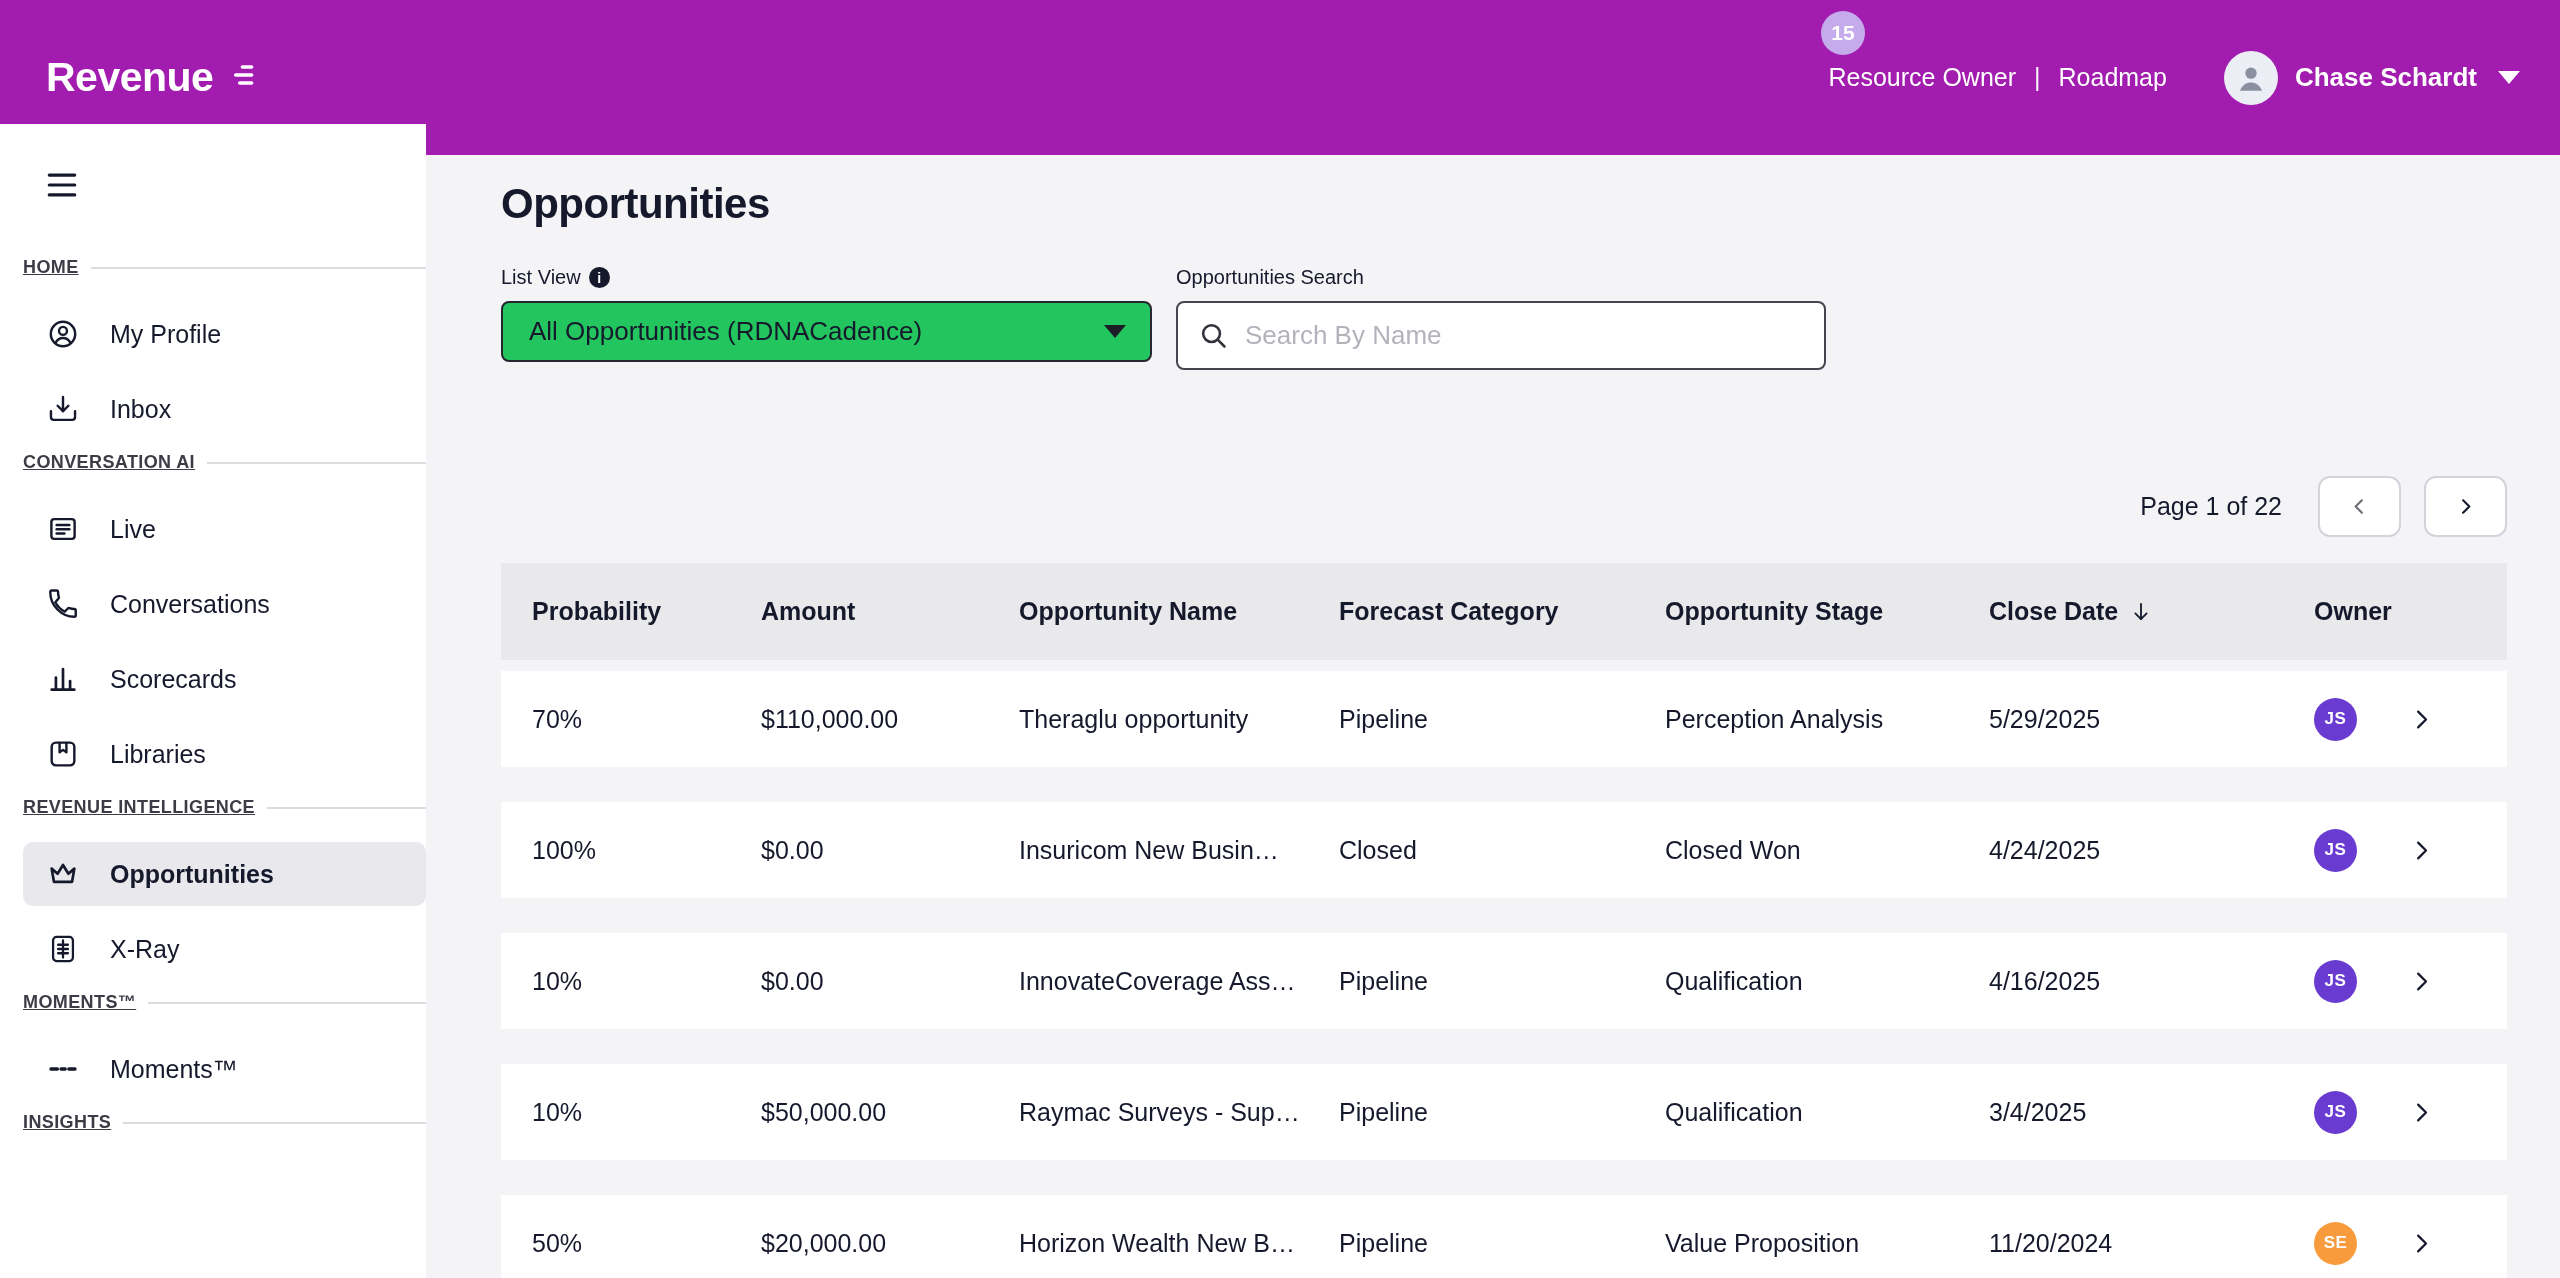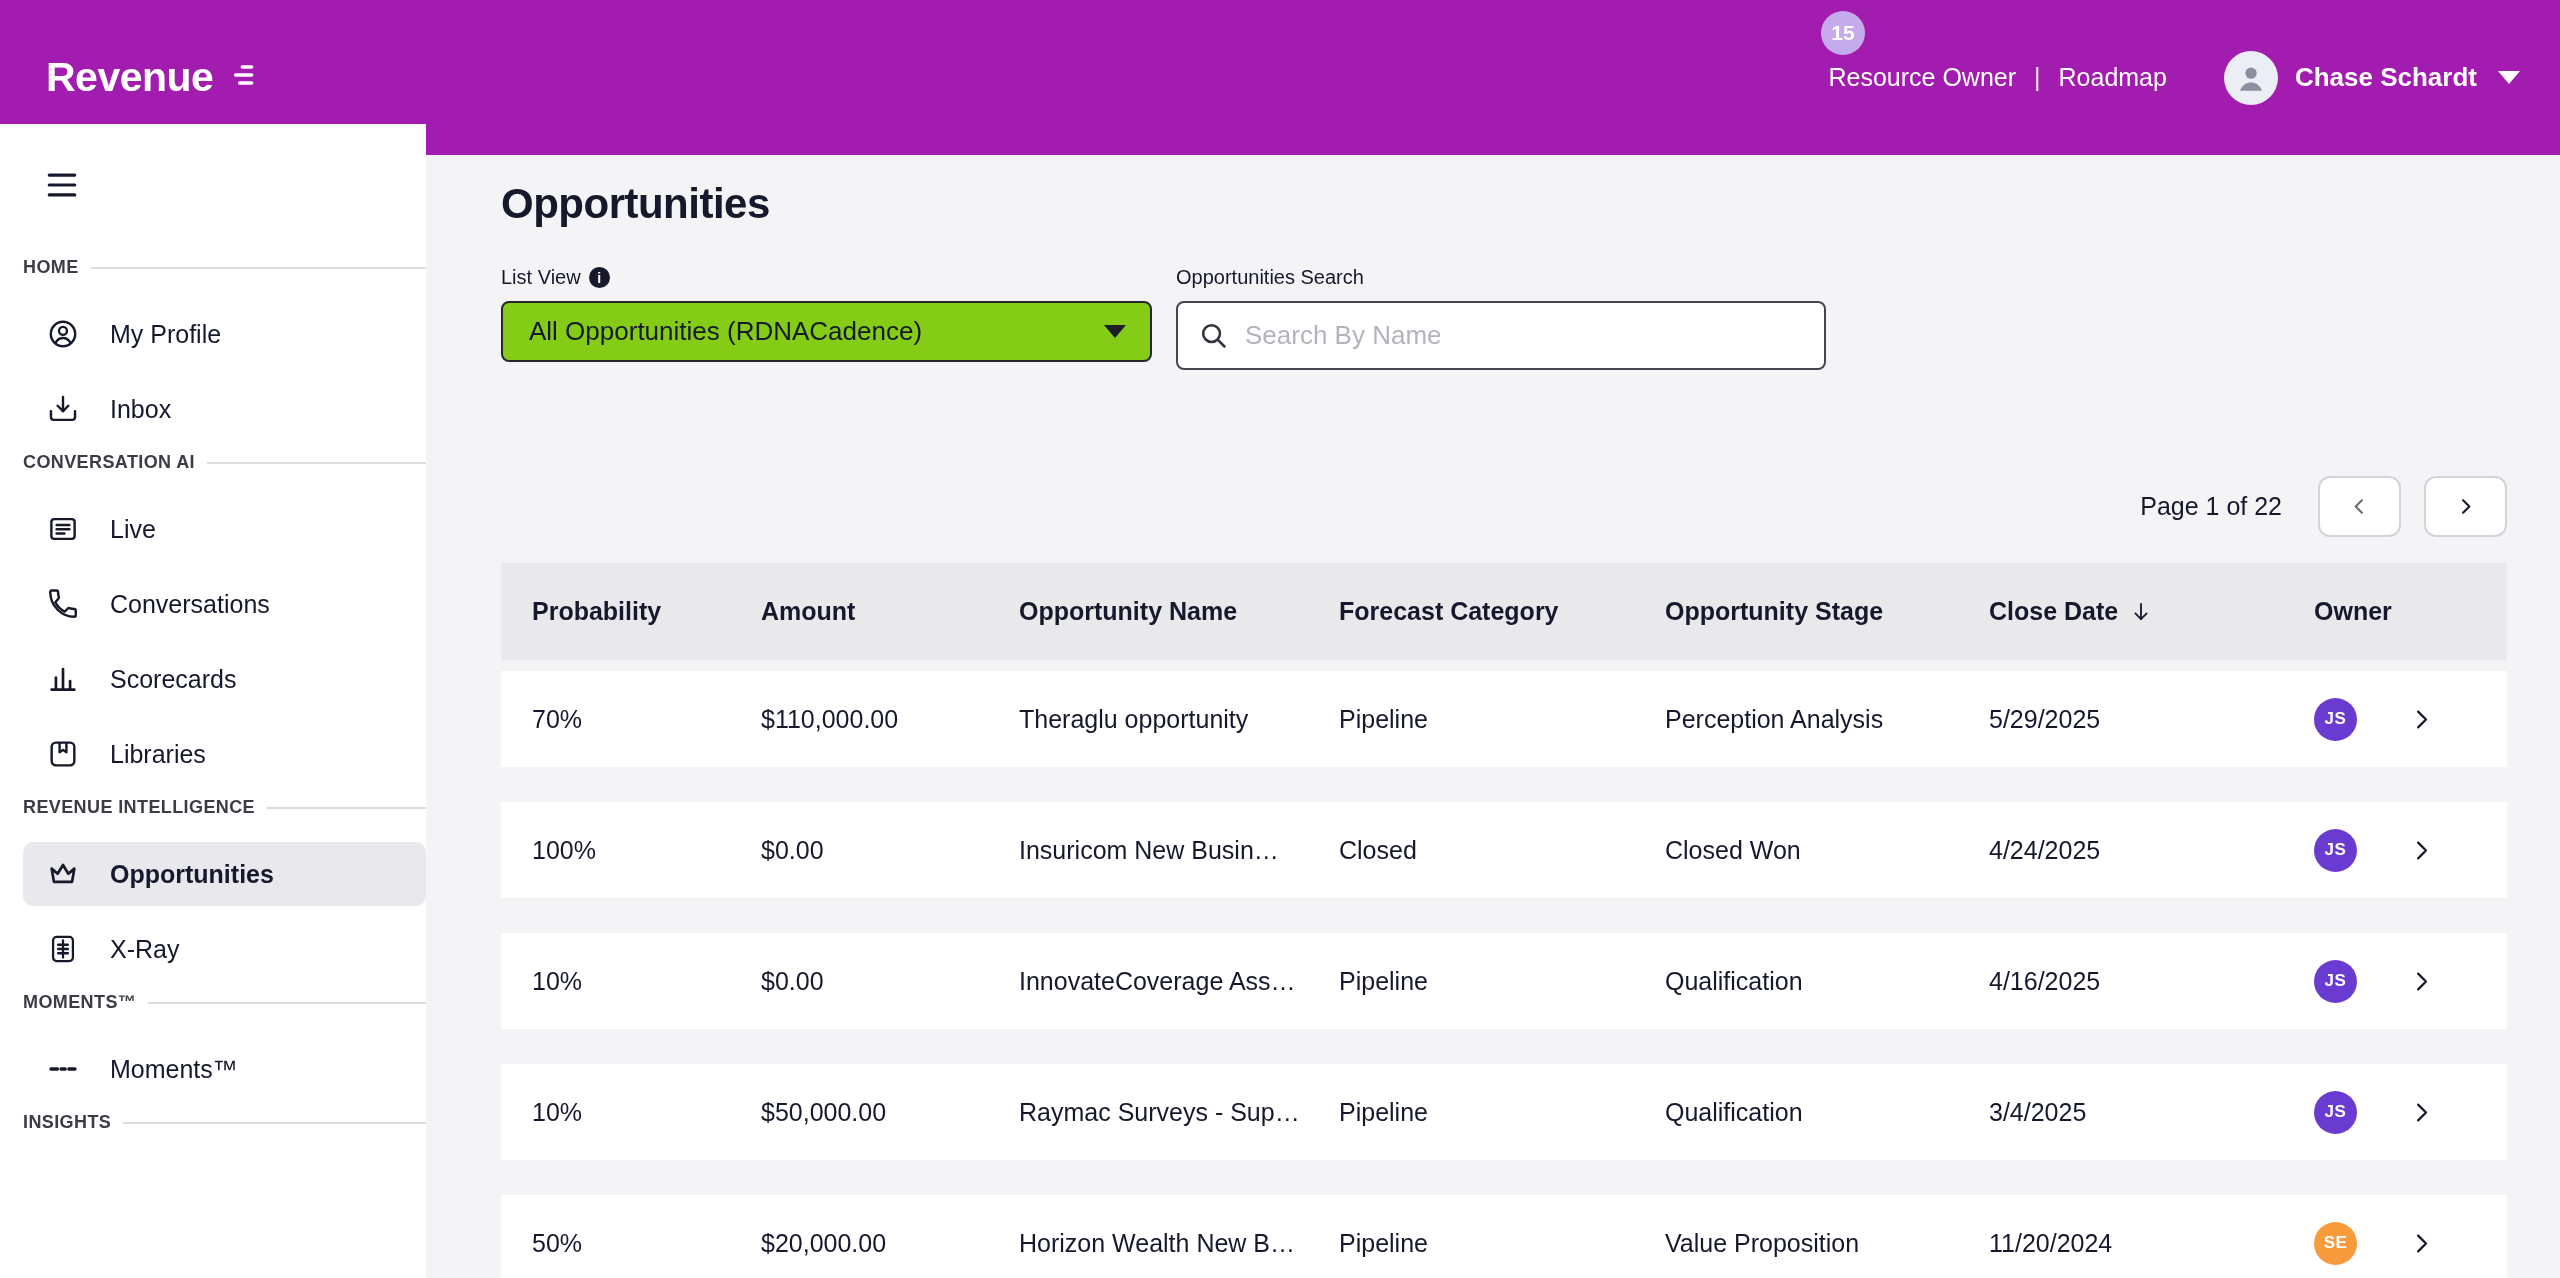--- a/index.html
+++ b/index.html
@@ -41,21 +41,21 @@
   }
 
   
   .sidebar {
     position:absolute; top:124px; left:0; width:426px; bottom:0;
     background:#fff; padding-top:44px; overflow:hidden;
   }
   .hamburger { margin-left:44px; width:36px; height:34px; display:block; cursor:pointer; color:#16192c; }
   .section { display:flex; align-items:center; margin:10px 0 24px 23px; }
   .section:first-of-type { margin-top:55px; }
-  .section-label { font-size:18px; font-weight:700; color:#3c3c46; letter-spacing:.4px; white-space:nowrap; }
+  .section-label { font-size:18px; font-weight:700; color:#3c3c46; letter-spacing:.4px; white-space:nowrap;text-decoration:underline; }
   .section-rule { flex:1; height:2px; background:#dcdce0; margin-left:12px; }
   .nav-item {
     display:flex; align-items:center; height:64px; margin:0 0 11px 23px;
     padding-left:23px; gap:30px; border-radius:10px; font-size:25px; cursor:pointer;
   }
   .nav-item.active { background:#e9e9ed; font-weight:700; }
   .nav-icon { width:34px; height:34px; display:flex; align-items:center; justify-content:center; color:#16192c; flex:0 0 34px; }
   .nav-icon svg { width:34px; height:34px; }
   .nav-caret {
     margin-left:auto; margin-right:32px; width:0; height:0;
@@ -67,21 +67,21 @@
   .main { position:absolute; left:426px; top:124px; right:0; bottom:0; padding:0 53px 0 75px; overflow:hidden; }
   .page-title { margin-top:56px; font-size:42px; font-weight:800; letter-spacing:-0.5px; }
   .controls { display:flex; gap:24px; margin-top:38px; }
   .field-label { display:flex; align-items:center; gap:8px; font-size:20px; margin-bottom:12px; color:#16192c; }
   .info-icon { width:21px; height:21px; border-radius:50%; background:#16192c; position:relative; display:inline-block; }
   .info-icon::after {
     content:"i"; position:absolute; left:0; top:0; width:21px; height:21px;
     color:#fff; font-size:14px; font-weight:700; display:flex; align-items:center; justify-content:center;
   }
   .select-box {
-    width:651px; height:61px; background:#84cc16; border:2px solid #26262f; border-radius:8px;
+    width:651px; height:61px; background:#22c55e; border:2px solid #26262f; border-radius:8px;
     display:flex; align-items:center; justify-content:space-between;
     padding:0 24px 0 26px; font-size:26px; cursor:pointer;
   }
   .caret-down-dark {
     width:0; height:0;
     border-left:11px solid transparent; border-right:11px solid transparent;
     border-top:13px solid #1d1d28;
   }
   .search-box {
     width:650px; height:69px; background:#fff; border:2px solid #45454f; border-radius:8px;

